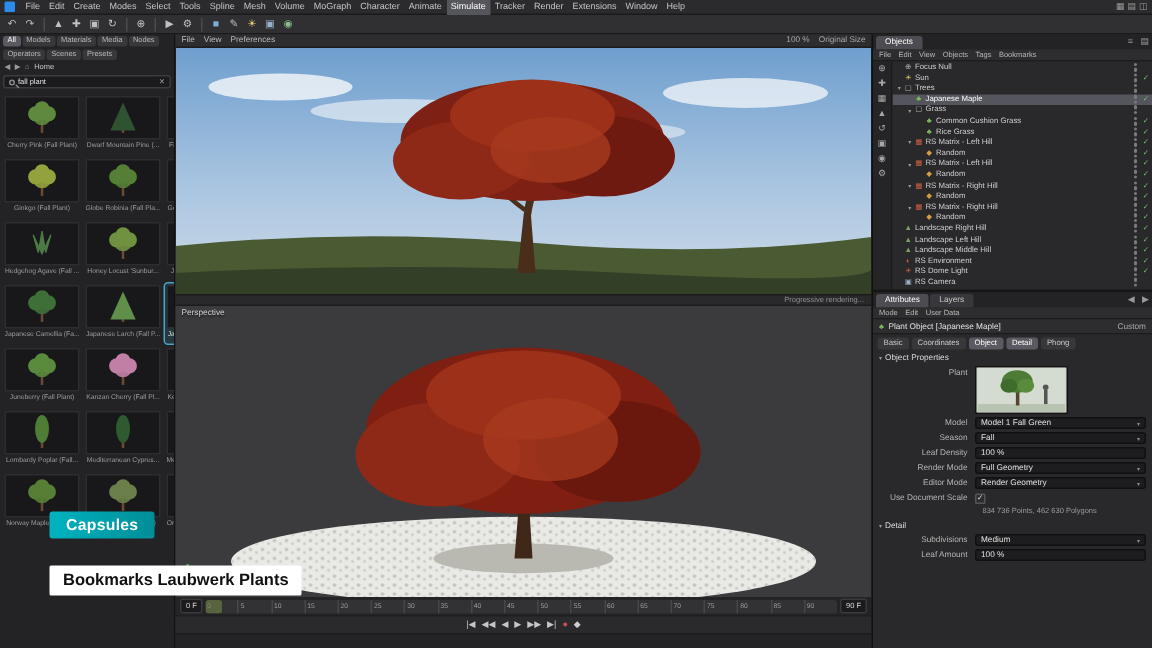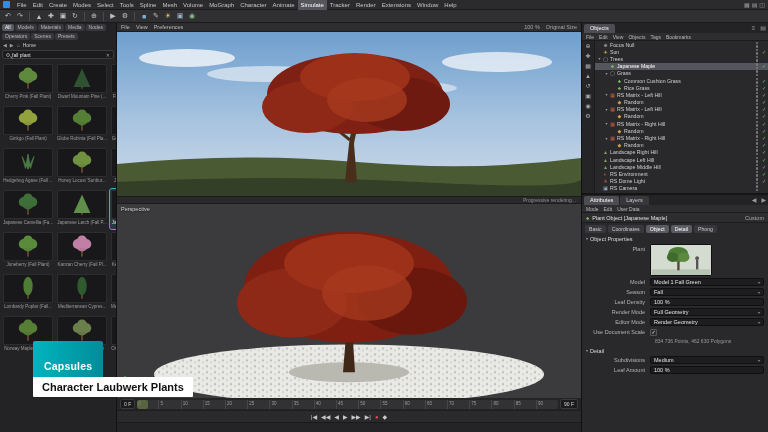--- a/index.html
+++ b/index.html
@@ -119,21 +119,21 @@
   .attr-field .arrow{color:#8a8a8a;font-size:4px;}
   .cb{width:7px;height:7px;background:#2d2d30;border:1px solid #555;border-radius:1px;color:#e8e8e8;font-size:5px;
       display:flex;align-items:center;justify-content:center;}
   .preview-row{display:flex;align-items:flex-start;padding:1px 4px;height:34px;flex:none;font-size:5.5px;}
   .preview-label{width:64px;flex:none;text-align:right;padding-right:5px;color:#b4b4b4;padding-top:2px;}
   .attr-preview{width:62px;height:32px;background:#cfd6cc;border:1px solid #111;border-radius:1px;overflow:hidden;}
   .info-line{font-size:5px;color:#9a9a9a;padding:1px 4px 2px 73px;flex:none;white-space:nowrap;overflow:hidden;}
 
   
   .badge{position:absolute;left:33px;top:341px;z-index:60;background:linear-gradient(90deg,#00b4bf,#008d99);
-         color:#fff;font-weight:bold;font-size:10.5px;padding:19px 11px;border-radius:2px;letter-spacing:.2px;}
+         color:#fff;font-weight:bold;font-size:10.5px;padding:3px 11px;border-radius:2px;letter-spacing:.2px;}
   .title-bar{position:absolute;left:33px;top:377px;z-index:60;background:#fff;color:#101010;font-weight:bold;
              font-size:11px;padding:4px 9px;border-radius:1px;}
 </style>
 </head>
 <body>
 
 <div class="app">
 
   <div class="menubar">
     <div class="logo"></div>
@@ -897,15 +897,15 @@
             <div class="attr-label">Leaf Amount</div>
             <div class="attr-field">
               <span class="fv">100 %</span>
             </div>
           </div>
         </div>
     </div>
   </div>
 
   <div class="badge">Capsules</div>
-  <div class="title-bar">Character Laubwerk Plants</div>
+  <div class="title-bar">Bookmarks Laubwerk Plants</div>
 
 </div>
 
 </body></html>

